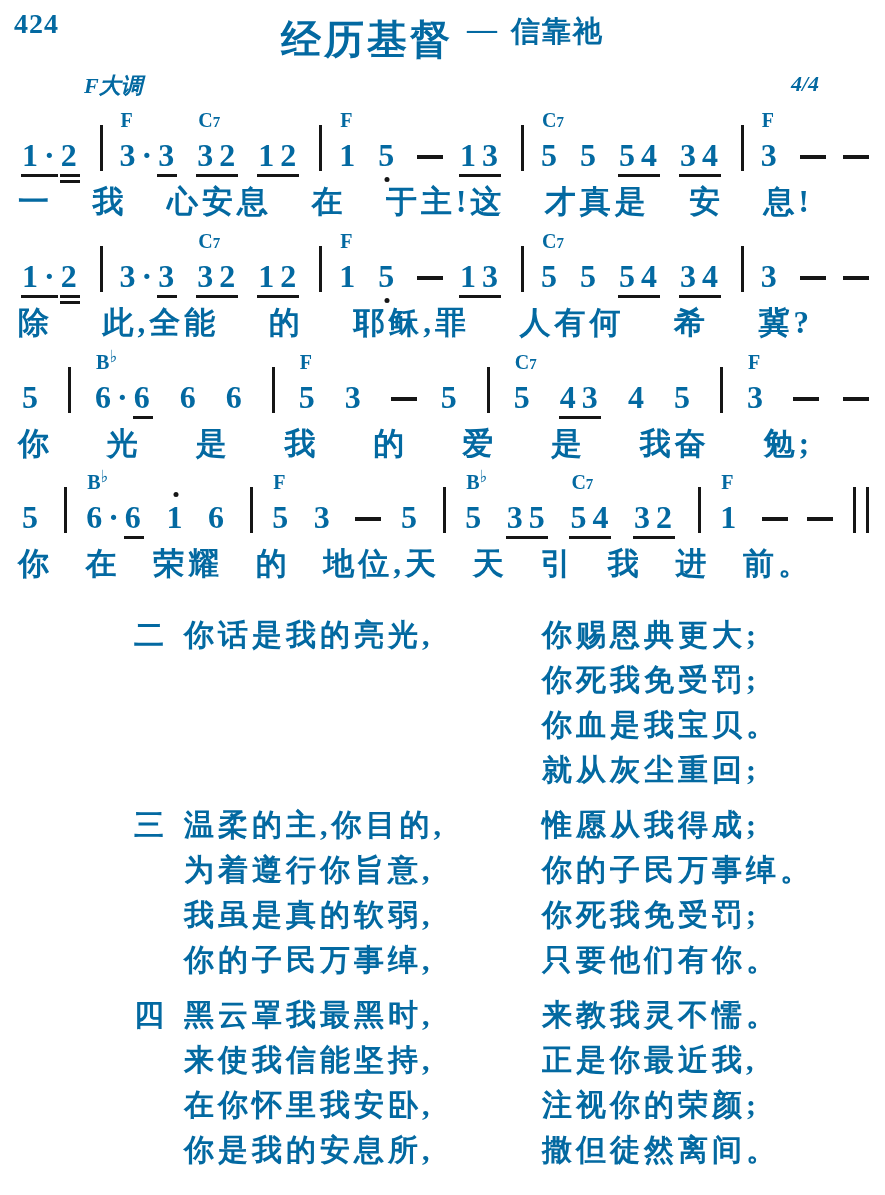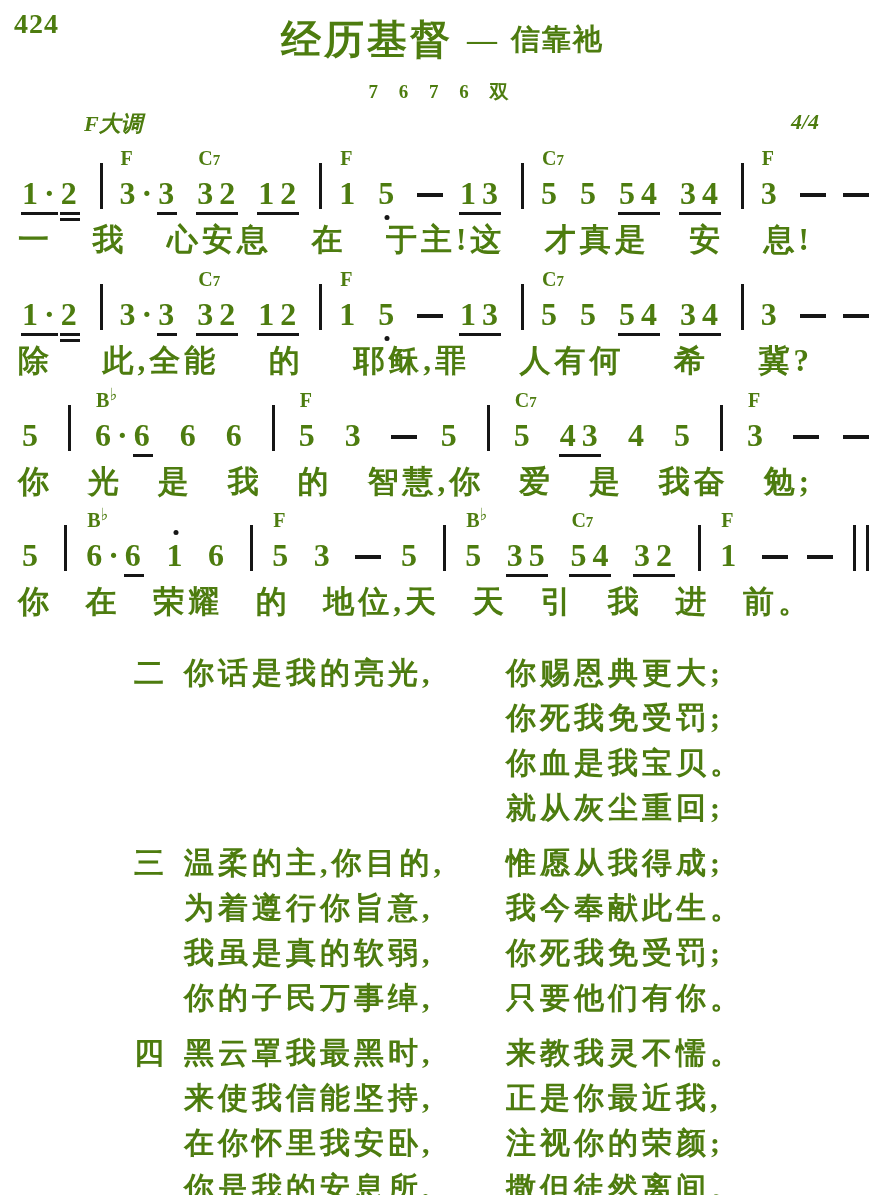--- a/index.html
+++ b/index.html
@@ -1,23 +1,23 @@
 <!DOCTYPE html>
 <html><head>
 <meta charset="utf-8">
 <style>
   html,body{margin:0;padding:0;background:#e8e8e8;}
   .page{
-    width:885px;height:1195px;background:#ffffff;color:#4d7c0f;
+    width:885px;height:1195px;background:#ffffff;color:#0369a1;
     font-family:"Liberation Serif","DejaVu Serif",serif;
     position:relative;overflow:hidden;margin:0 auto;
   }
   
   .hymn-number{position:absolute;top:8px;left:14px;font-size:28px;font-weight:bold;letter-spacing:1px;}
-  .title-row{display:flex;justify-content:center;align-items:center;gap:14px;padding-top:12px;font-weight:bold;}
+  .title-row{display:flex;justify-content:center;align-items:flex-start;gap:14px;padding-top:12px;font-weight:bold;}
   .title-main{font-size:40px;letter-spacing:3px;}
   .title-dash{font-size:30px;font-weight:bold;}
   .title-sub{font-size:29px;letter-spacing:2px;}
   .meter{text-align:center;font-size:19px;font-weight:bold;letter-spacing:8px;margin-top:12px;}
   .key-row{display:flex;justify-content:space-between;padding:4px 66px 0 84px;font-size:22px;font-weight:bold;font-style:italic;}
   
   .score{margin-top:0px;}
   .score-line{
     display:flex;justify-content:space-between;align-items:flex-end;
     padding:0 16px 0 22px;margin-top:24px;height:46px;
@@ -46,35 +46,34 @@
   .lyric-line{
     display:flex;justify-content:space-between;align-items:baseline;
     padding:0 72px 0 18px;margin-top:12px;
     font-size:31px;font-weight:bold;line-height:1.25;letter-spacing:4px;
   }
   
   .verses{margin-top:28px;}
   .verse{display:flex;margin:0 0 10px 134px;font-size:30px;font-weight:bold;line-height:45px;letter-spacing:4px;}
   .verse-number{width:50px;flex:none;}
   .verse-col1{width:322px;flex:none;}
-  .verse-col2{flex:none;}
+  .verse-col2{flex:none;margin-left:36px;}
 </style>
 </head>
 <body>
 
 <div class="page">
   <div class="hymn-number">424</div>
 
   <div class="title-row">
     <span class="title-main">经历基督</span>
     <span class="title-dash">—</span>
     <span class="title-sub">信靠祂</span>
   </div>
 
-  <div class="meter">7 6 7 6 双</div>
 
   <div class="key-row">
     <span>F大调</span>
     <span>4/4</span>
   </div>
 
   <div id="score" class="score">
       <div class="score-group">
         <div class="score-line">
           <span class="tok">
@@ -250,21 +249,20 @@
           </span>
           <span class="dash"></span>
           <span class="dash"></span>
         </div>
         <div class="lyric-line">
           <span class="lyric">你</span>
           <span class="lyric">光</span>
           <span class="lyric">是</span>
           <span class="lyric">我</span>
           <span class="lyric">的</span>
-          <span class="lyric">智慧,你</span>
           <span class="lyric">爱</span>
           <span class="lyric">是</span>
           <span class="lyric">我奋</span>
           <span class="lyric">勉;</span>
         </div>
       </div>
       <div class="score-group">
         <div class="score-line">
           <span class="tok">
             <span class="seg u0">5</span>
@@ -348,21 +346,21 @@
       <div class="verse">
         <div class="verse-number">三</div>
         <div class="verse-col1">
           <div class="verse-line">温柔的主,你目的,</div>
           <div class="verse-line">为着遵行你旨意,</div>
           <div class="verse-line">我虽是真的软弱,</div>
           <div class="verse-line">你的子民万事绰,</div>
         </div>
         <div class="verse-col2">
           <div class="verse-line">惟愿从我得成;</div>
-          <div class="verse-line">我今奉献此生。</div>
+          <div class="verse-line">你的子民万事绰。</div>
           <div class="verse-line">你死我免受罚;</div>
           <div class="verse-line">只要他们有你。</div>
         </div>
       </div>
       <div class="verse">
         <div class="verse-number">四</div>
         <div class="verse-col1">
           <div class="verse-line">黑云罩我最黑时,</div>
           <div class="verse-line">来使我信能坚持,</div>
           <div class="verse-line">在你怀里我安卧,</div>

